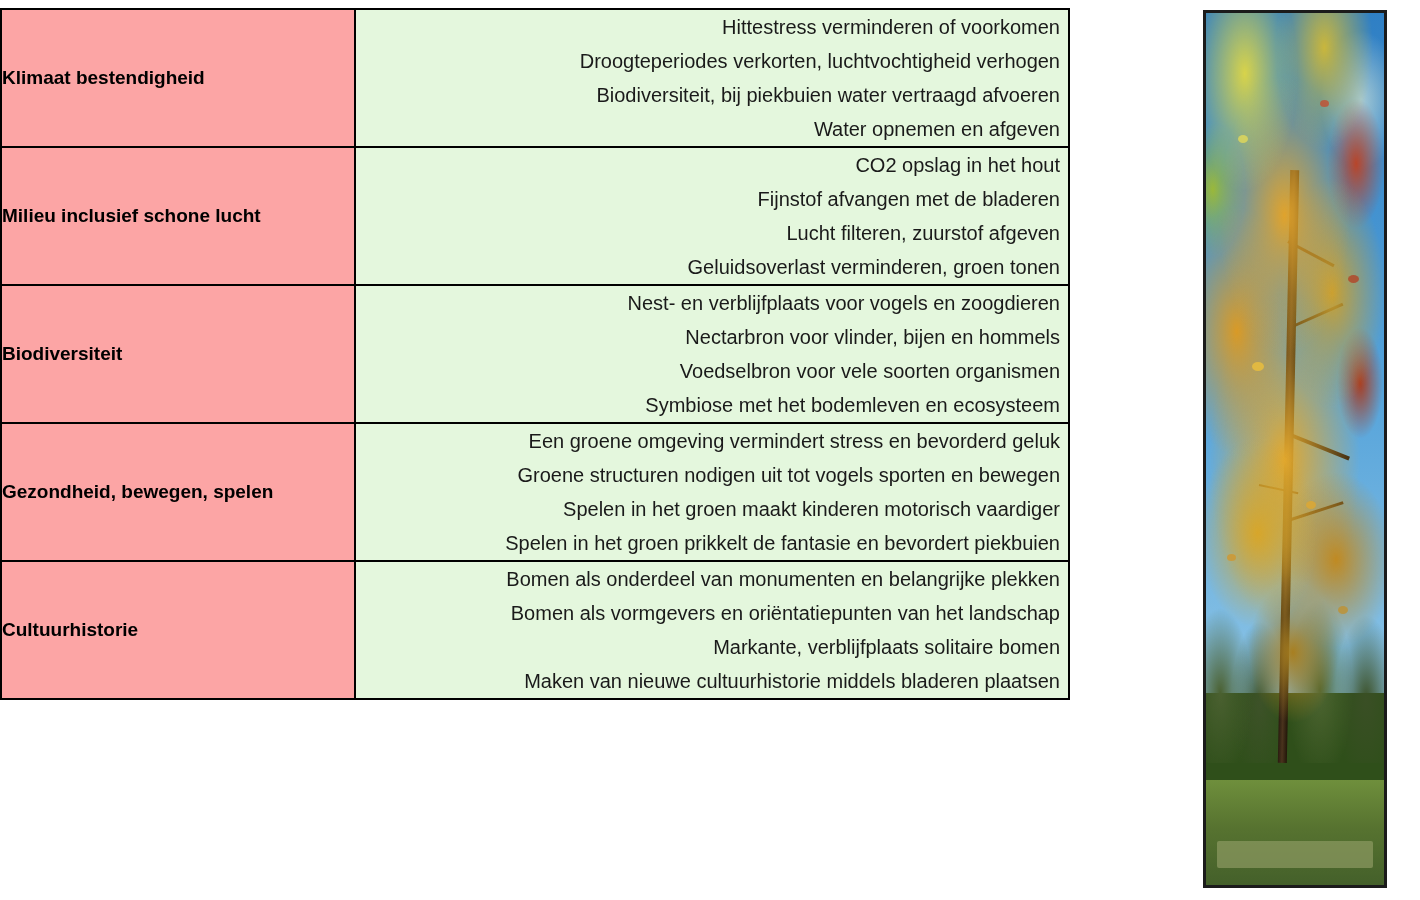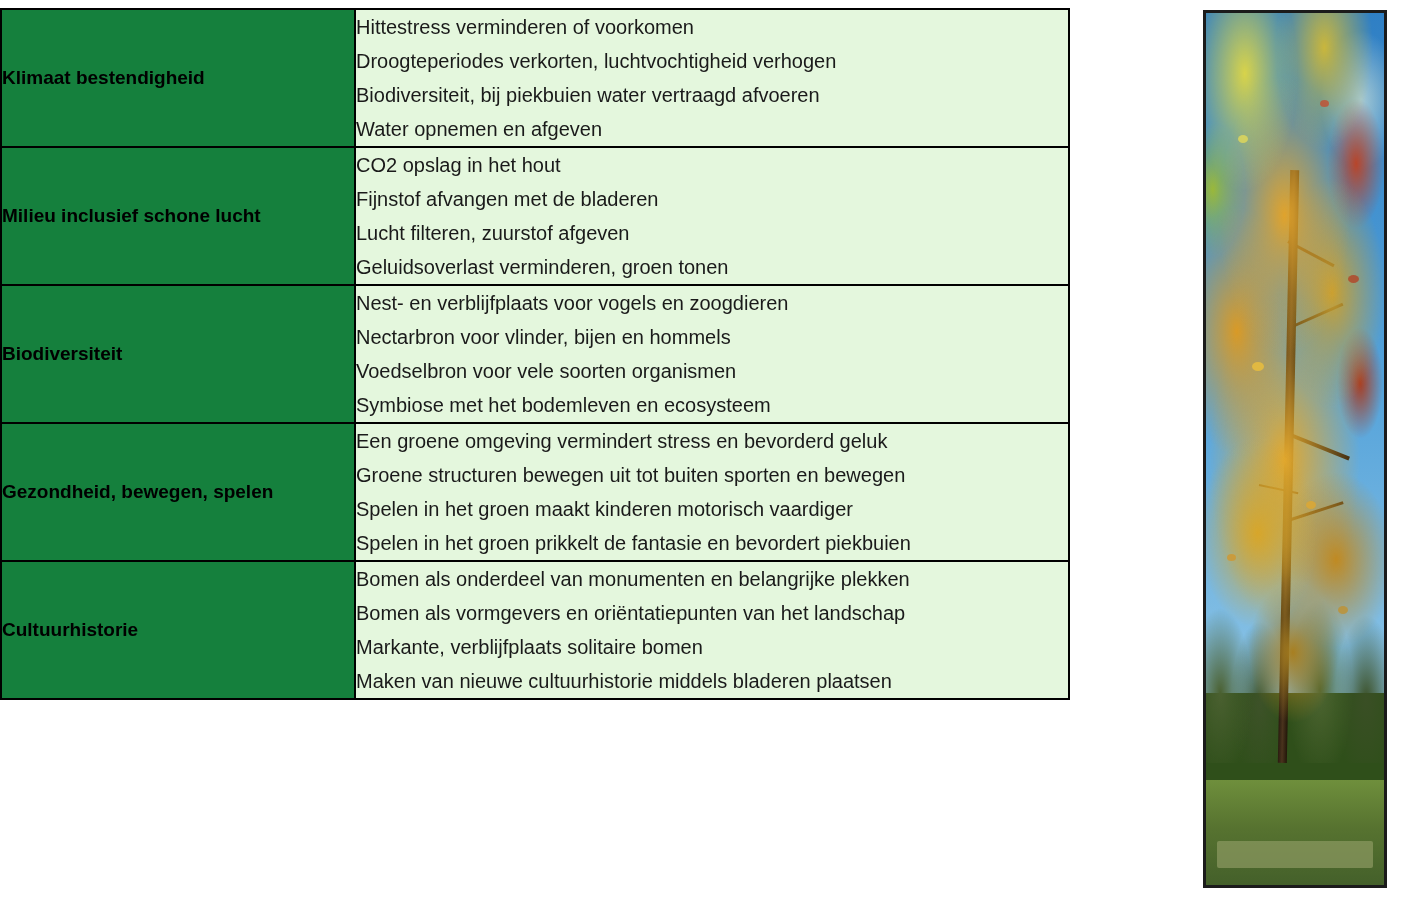--- a/index.html
+++ b/index.html
@@ -28,37 +28,38 @@
     border-collapse: collapse;
     table-layout: fixed;
   }
   .benefits-table td {
     border: 2px solid #000000;
     vertical-align: middle;
     padding: 0;
   }
   .cat-cell {
     width: 352px;
-    background: #15803d;
+    background: #fca5a5;
     font-weight: bold;
     font-size: 19px;
     color: #000000;
     padding: 6px 10px 6px 10px;
     line-height: 1.25;
   }
   .items-cell {
     background: #e4f7dd;
     padding: 6px 8px 6px 12px;
   }
   .item-line {
     font-size: 20px;
     color: #1a1a1a;
     line-height: 1.0;
-    padding: 7px 0 7px 0;
+    padding: 7px 8px 7px 0;
     white-space: nowrap;
+    text-align: right;
   }
 
   
   .photo-frame {
     position: absolute;
     left: 1203px;
     top: 10px;
     width: 178px;
     height: 872px;
     border: 3px solid #1b1b1b;
@@ -195,21 +196,21 @@
           <div class="item-line">Nectarbron voor vlinder, bijen en hommels</div>
           <div class="item-line">Voedselbron voor vele soorten organismen</div>
           <div class="item-line">Symbiose met het bodemleven en ecosysteem</div>
         </td>
       </tr>
 
       <tr>
         <td class="cat-cell">Gezondheid, bewegen, spelen</td>
         <td class="items-cell">
           <div class="item-line">Een groene omgeving vermindert stress en bevorderd geluk</div>
-          <div class="item-line">Groene structuren bewegen uit tot buiten sporten en bewegen</div>
+          <div class="item-line">Groene structuren nodigen uit tot vogels sporten en bewegen</div>
           <div class="item-line">Spelen in het groen maakt kinderen motorisch vaardiger</div>
           <div class="item-line">Spelen in het groen prikkelt de fantasie en bevordert piekbuien</div>
         </td>
       </tr>
 
       <tr>
         <td class="cat-cell">Cultuurhistorie</td>
         <td class="items-cell">
           <div class="item-line">Bomen als onderdeel van monumenten en belangrijke plekken</div>
           <div class="item-line">Bomen als vormgevers en oriëntatiepunten van het landschap</div>

